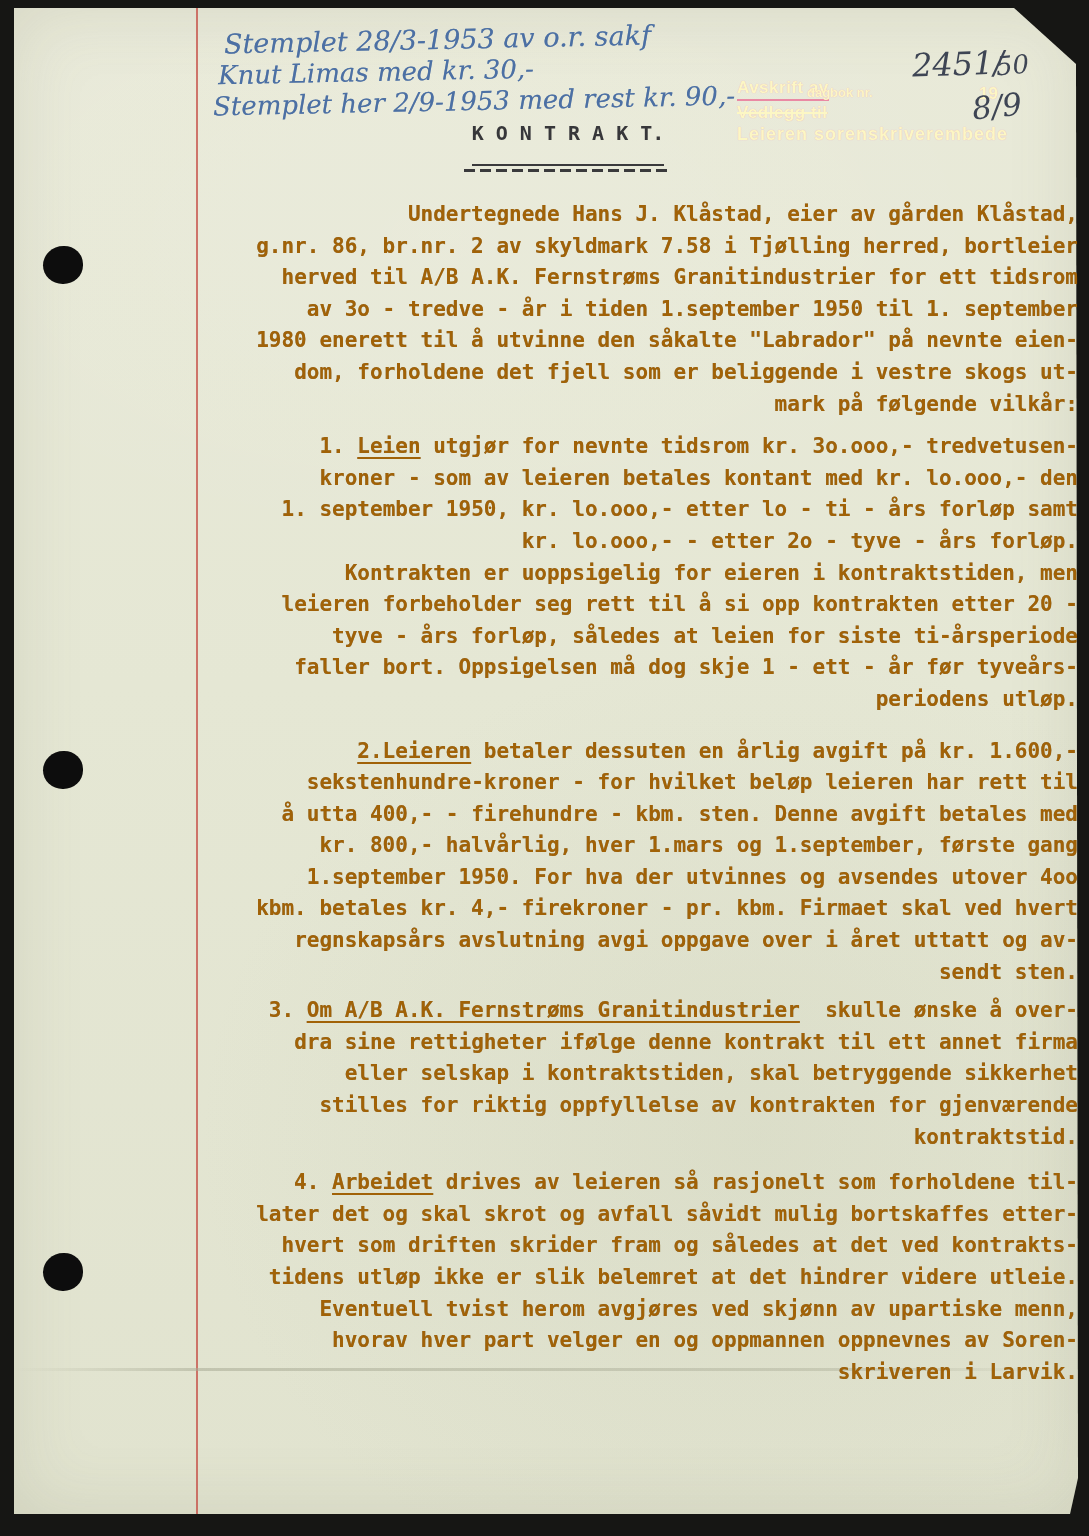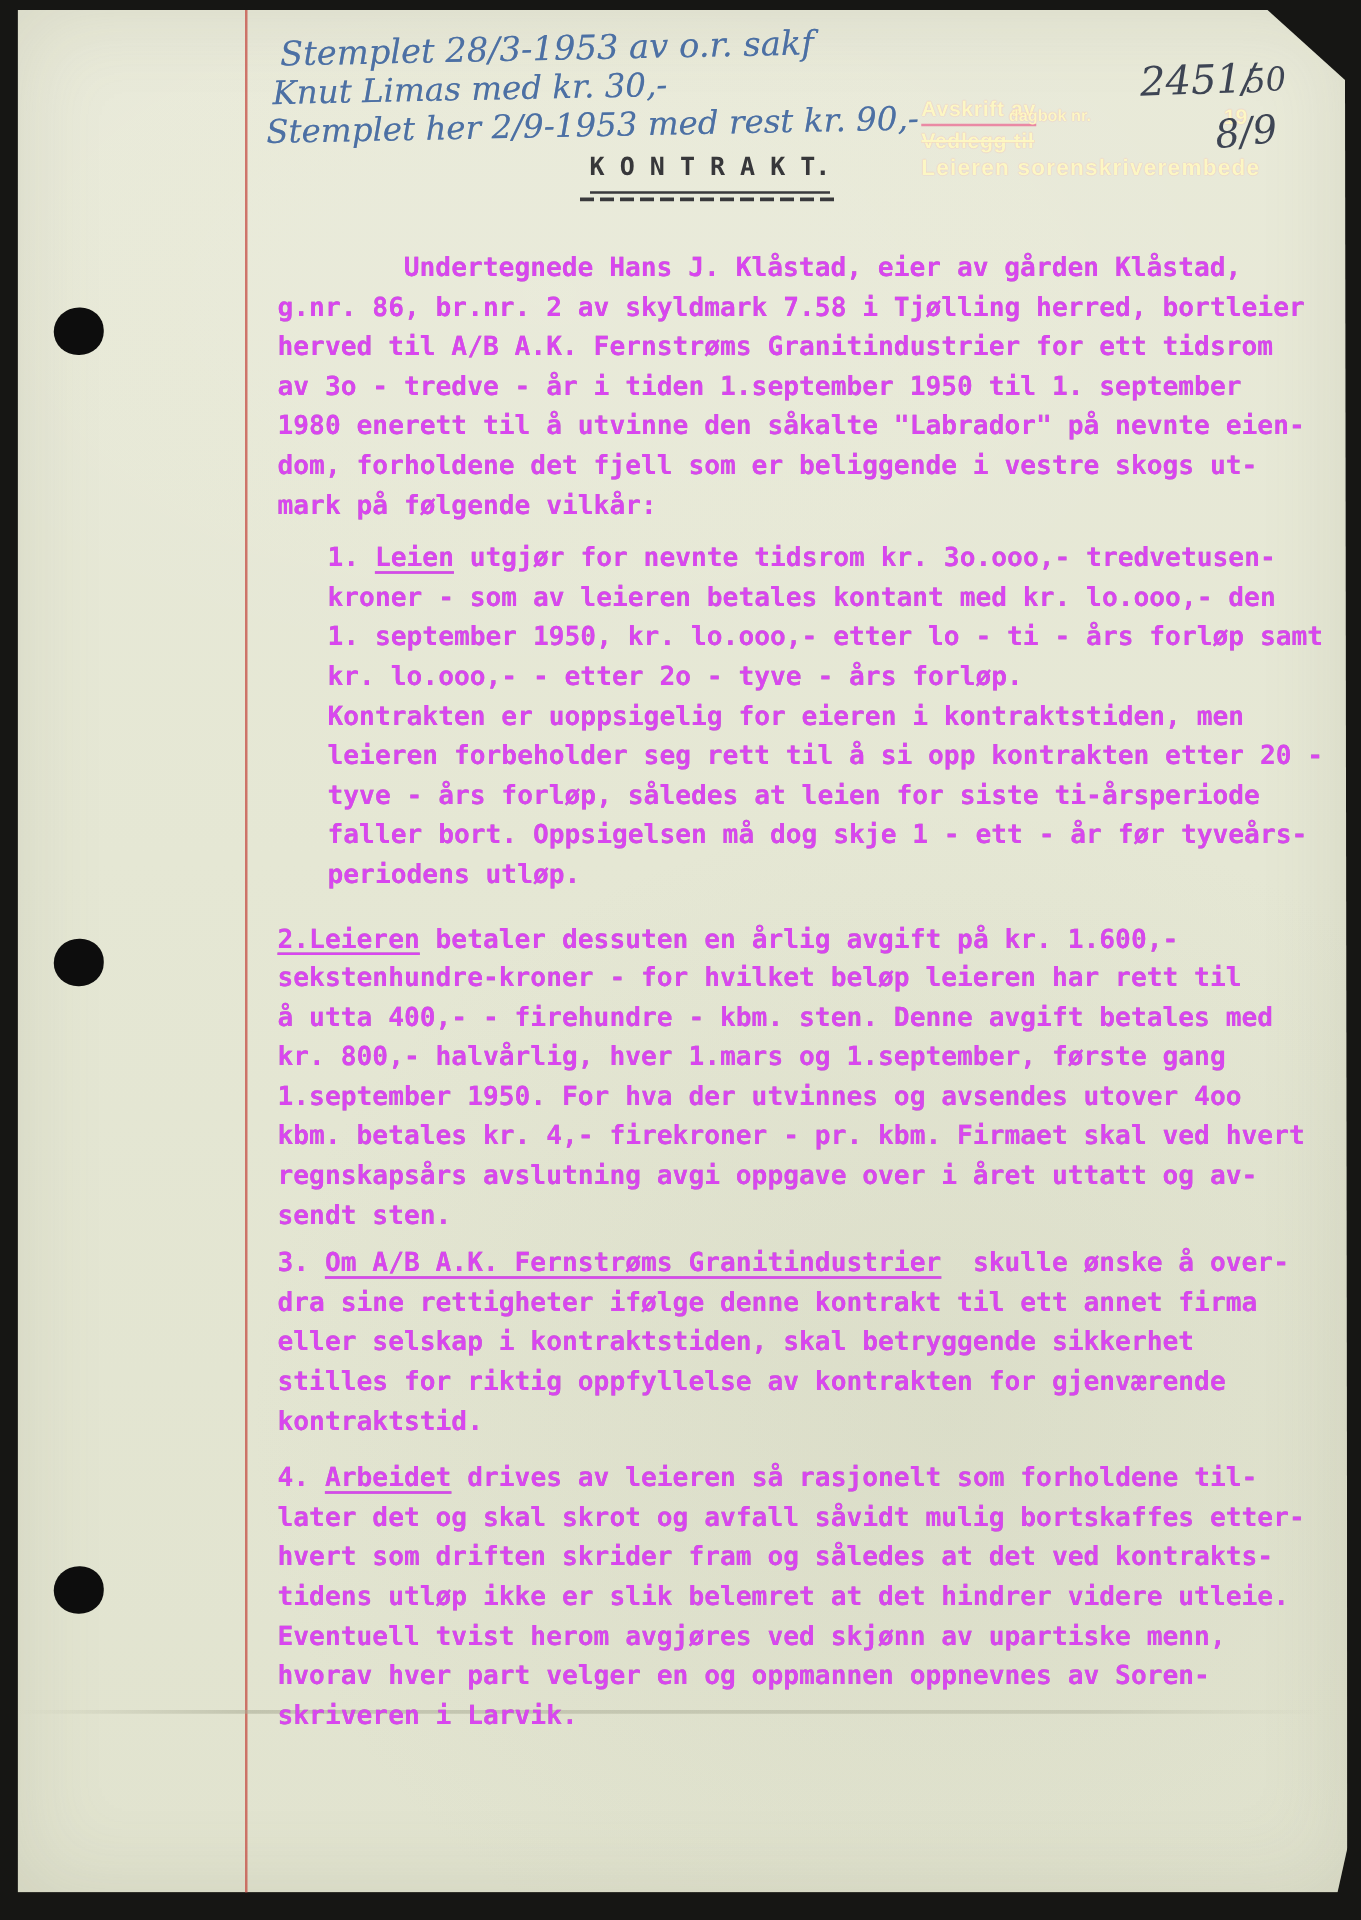--- a/index.html
+++ b/index.html
@@ -27,28 +27,28 @@
   .st-avskrift{left:737px;top:57px;font-size:17px;border-bottom:2px solid rgba(234,110,149,.85);padding-bottom:1px;letter-spacing:.5px;}
   .st-vedlegg{left:737px;top:82px;font-size:17px;text-decoration:line-through;text-decoration-thickness:2px;letter-spacing:.5px;}
   .st-dagbok{left:807px;top:64px;font-size:13px;}
   .st-19{left:979px;top:63px;font-size:17px;}
   .st-office{left:737px;top:103px;font-size:18px;letter-spacing:1px;}
   .hw-dark{position:absolute;color:#3e4554;font-family:"DejaVu Serif",serif;font-style:italic;white-space:pre;}
 
   
   .title-wrap{position:absolute;left:464px;top:121px;text-align:center;}
   .title{display:inline-block;font-size:20px;font-weight:700;color:#37373a;
-         border-bottom:2px solid #3a3a3c;padding-bottom:8px;white-space:pre;}
+         border-bottom:2px solid #3a3a3c;padding-bottom:19px;white-space:pre;}
   .title-dashes{margin-top:3px;height:3px;width:208px;
          background:repeating-linear-gradient(90deg,#3a3a3c 0 11px,transparent 11px 16px);}
 
   
-  .doc{position:absolute;left:222px;top:199px;width:856px;color:#d946ef;
+  .doc{position:absolute;left:222px;top:199px;width:856px;color:#a16207;
        font-size:21px;line-height:31.6px;font-weight:700;
-       text-shadow:0 0 .5px rgba(50,50,52,.4);}
+       text-shadow:0 0 .5px rgba(50,50,52,.4);text-align:right;}
   .tline{white-space:pre;}
   .u{text-decoration:underline;text-underline-offset:4px;text-decoration-thickness:2px;}
 </style>
 </head>
 <body>
 
 <div class="page">
   <div class="paper"></div>
   <div class="redline"></div>
 

